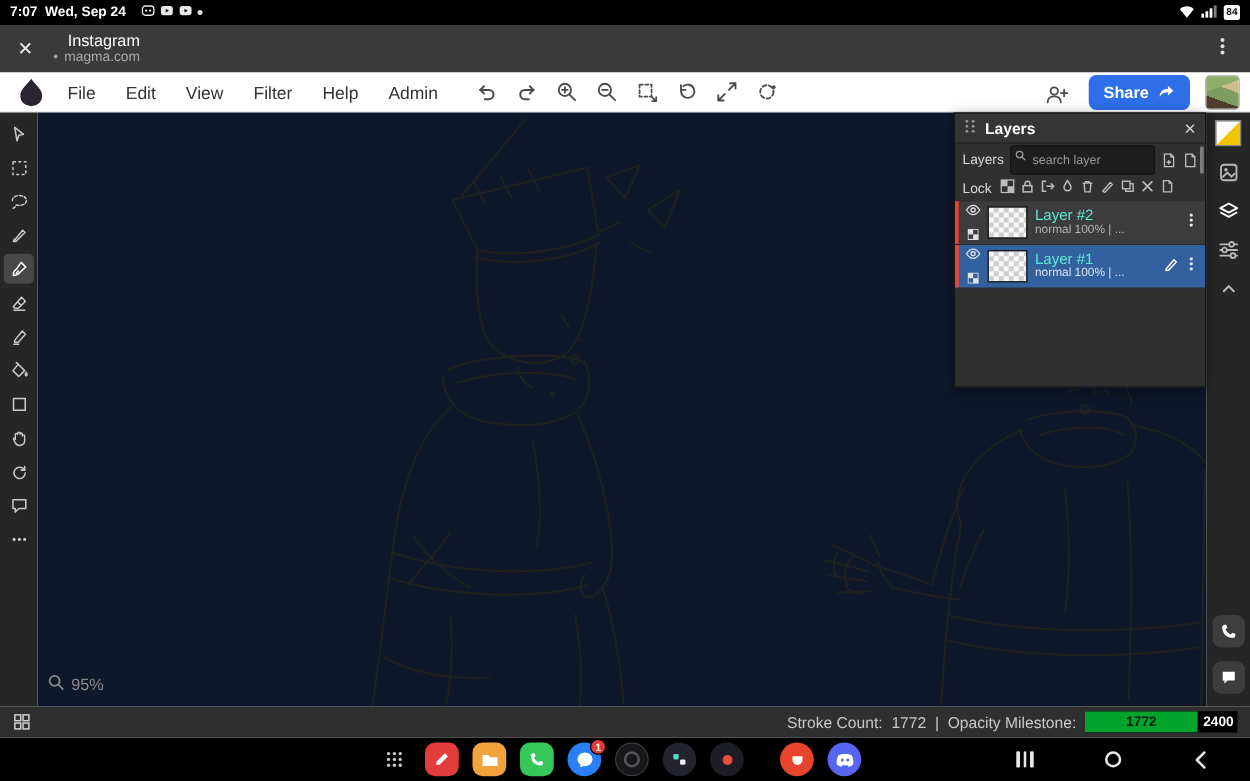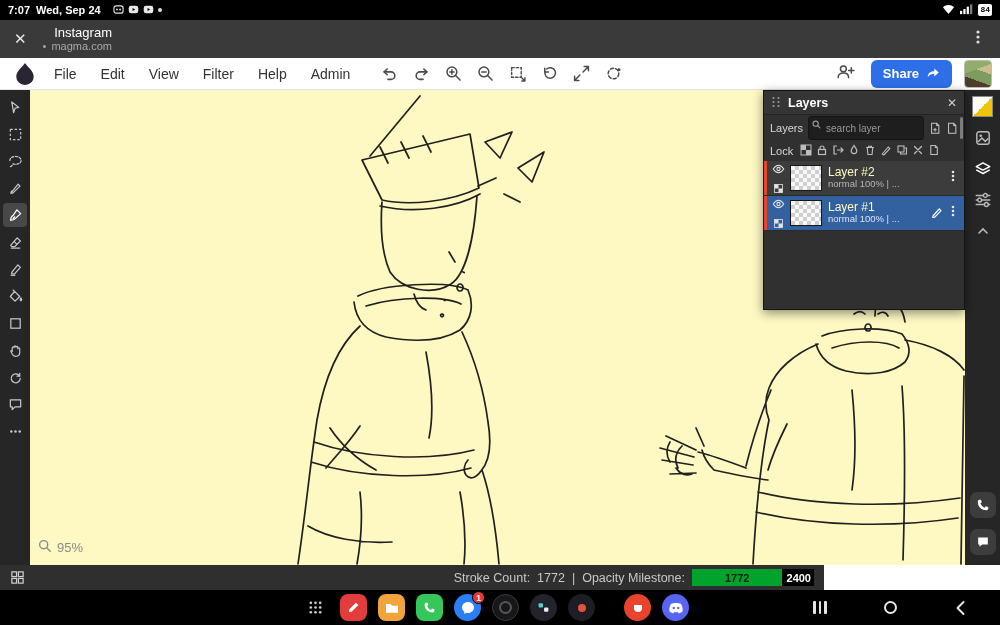--- a/index.html
+++ b/index.html
@@ -7,57 +7,57 @@
   .screen { position:relative; width:1000px; height:625px; overflow:hidden;
             font-family:"Liberation Sans", sans-serif; background:#fff; }
 
   
   .status-bar { position:absolute; left:0; top:0; width:1000px; height:20px; background:#000;
                 color:#fff; display:flex; align-items:center; padding:0 8px; font-size:11px; font-weight:600; }
   .status-left { display:flex; align-items:center; gap:6px; }
   .notif-icons { display:flex; align-items:center; gap:4px; margin-left:6px; color:#e8e8e8; }
   .status-right { margin-left:auto; display:flex; align-items:center; gap:5px; color:#fff; }
   .battery-body { background:#fff; color:#000; font-size:8px; font-weight:700; height:12px; line-height:12px;
-                  padding:0 2px; border-radius:2px;font-family:Liberation Mono, monospace; }
+                  padding:0 2px; border-radius:2px; }
   .dot-icon { width:4px; height:4px; border-radius:50%; background:#ddd; }
 
   
   .app-header { position:absolute; left:0; top:20px; width:1000px; height:38px; background:#3a3a3a;
                 display:flex; align-items:center; padding:0 14px; }
   .close-glyph { color:#e8e8e8; font-size:15px; cursor:default; }
   .header-titles { margin-left:16px; display:flex; flex-direction:column; line-height:1.2;align-items:flex-end; }
   .header-title { color:#fff; font-size:13px; }
   .header-url { color:#a9a9a9; font-size:11px; display:flex; gap:5px; align-items:center; }
 
   
   .menu-bar { position:absolute; left:0; top:58px; width:1000px; height:32px; background:#fff;
               border-bottom:1px solid #e2e2e2; display:flex; align-items:center; padding:8px 8px; }
   .app-logo { width:22px; height:24px; margin:0 6px; }
   .menu-item { font-size:14px; color:#333; padding:5px 12px; border-radius:4px; cursor:default; }
   .mb-icons { display:flex; align-items:center; gap:6px; margin-left:14px; color:#4b4b4b; }
   .mb-icon { width:26px; height:24px; display:flex; align-items:center; justify-content:center; border-radius:4px; }
-  .mb-right { margin-left:auto; display:flex; align-items:flex-start; gap:12px; }
+  .mb-right { margin-left:auto; display:flex; align-items:flex-end; gap:12px; }
   .share-btn { background:#2e6ee8; color:#fff; font-size:13px; font-weight:600; border:none;
                padding:6px 12px; border-radius:6px; display:flex; align-items:center; gap:7px; }
   .avatar { width:28px; height:28px; border-radius:4px;
             background:
               linear-gradient(160deg, #8fae6a 0 35%, transparent 35%),
               linear-gradient(20deg, #4e3d2a 0 30%, #7d9c62 30% 62%, #cdbd8d 62%);
             border:1px solid #bbb; }
 
   
   .main { position:absolute; left:0; top:90px; width:1000px; height:475px; }
 
   .left-toolbar { position:absolute; left:0; top:0; width:30px; height:475px; background:#262626;
                   display:flex; flex-direction:column; align-items:center; padding-top:5px; gap:3px; }
   .tool { width:24px; height:24px; display:flex; align-items:center; justify-content:center;
           color:#c9c9c9; border-radius:4px; }
   .tool.active { background:#484848; color:#fff; }
 
-  .canvas { position:absolute; left:30px; top:0; width:935px; height:475px; background:#fef9c3; overflow:hidden; }
+  .canvas { position:absolute; left:30px; top:0; width:935px; height:475px; background:#0f172a; overflow:hidden; }
   .sketch { position:absolute; left:0; top:0; }
   .zoom-indicator { position:absolute; left:8px; bottom:9px; display:flex; align-items:center; gap:5px;
                     color:#8b8b8b; font-size:13px; }
 
   .right-strip { position:absolute; right:0; top:0; width:35px; height:475px; background:#262626;
                  display:flex; flex-direction:column; align-items:center; padding:6px 0 10px; gap:11px; }
   .swatch { width:21px; height:21px; border:1px solid #888; background:linear-gradient(135deg,#ffffff 0 50%,#f0c400 50%); }
   .strip-icon { width:20px; height:20px; color:#b9b9b9; display:flex; align-items:center; justify-content:center; }
   .strip-icon.active { color:#fff; }
   .round-btn { width:26px; height:26px; background:#3d3d3d; border-radius:7px; color:#fff;
@@ -93,28 +93,28 @@
   .op-value { font-size:11px; color:#fff; }
 
   .layer-row { height:35px; display:flex; align-items:center; background:#3c3c3c;
                border-bottom:1px solid #2a2a2a; position:relative; }
   .layer-row.selected { background:#33619f; }
   .row-accent { position:absolute; left:0; top:0; bottom:0; width:3px; background:#e8432d; }
   .vis-col { width:20px; margin-left:4px; display:flex; flex-direction:column; align-items:center; gap:1px; color:#e3e3e3; }
   .thumb { width:32px; height:26px; background:repeating-conic-gradient(#cfcfcf 0% 25%, #f8f8f8 0% 50%);
            background-size:8px 8px; border:1px solid #161616; margin-left:2px; }
   .layer-info { flex:1; margin-left:6px; line-height:1.15; overflow:hidden; }
-  .layer-name { font-size:12px; color:#fef9c3; white-space:nowrap; }
+  .layer-name { font-size:12px; color:#5eead4; white-space:nowrap; }
   .layer-meta { font-size:9.5px; color:#b5b5b5; white-space:nowrap; }
   .layer-row.selected .layer-meta { color:#d9e3f6; }
   .row-tools { display:flex; align-items:center; gap:4px; margin-right:5px; color:#e8e8e8; }
   .lp-scroll { position:absolute; right:1px; top:26px; width:3px; height:22px; background:#7c7c7c; border-radius:2px; }
 
   
-  .bottom-bar { position:absolute; left:0; top:565px; width:824px; height:25px; background:#2f2f2f;
+  .bottom-bar { position:absolute; left:0; top:565px; width:1000px; height:25px; background:#2f2f2f;
                 display:flex; align-items:center; padding:0 10px; color:#c9c9c9; font-size:12.5px; }
   .bb-right { margin-left:auto; display:flex; align-items:center; gap:7px; }
   .milestone-bar { position:relative; width:122px; height:17px; background:#000; overflow:hidden; }
   .milestone-fill { position:absolute; left:0; top:0; bottom:0; background:#01a32c; display:flex;
                     align-items:center; justify-content:center; color:#002207; font-size:11px; font-weight:600; }
   .milestone-max { position:absolute; right:3px; top:0; bottom:0; display:flex; align-items:center;
                    color:#fff; font-size:11px; font-weight:600; }
 
   
   .nav-bar { position:absolute; left:0; top:590px; width:1000px; height:35px; background:#000; }

